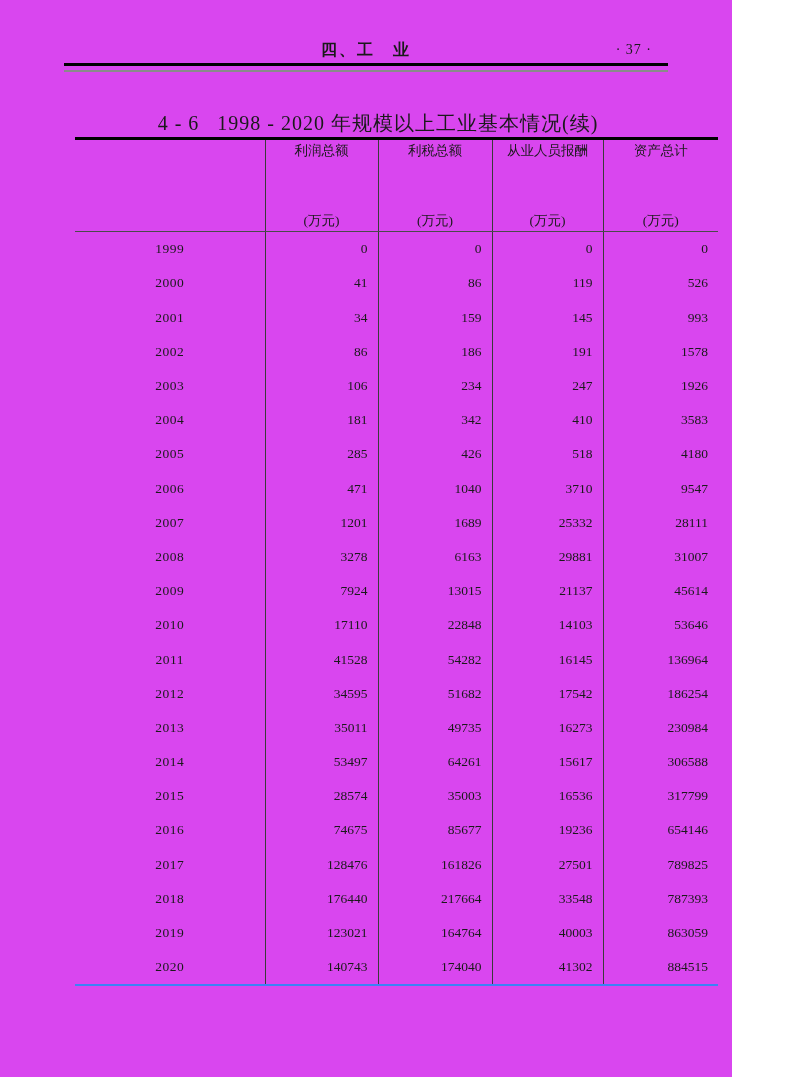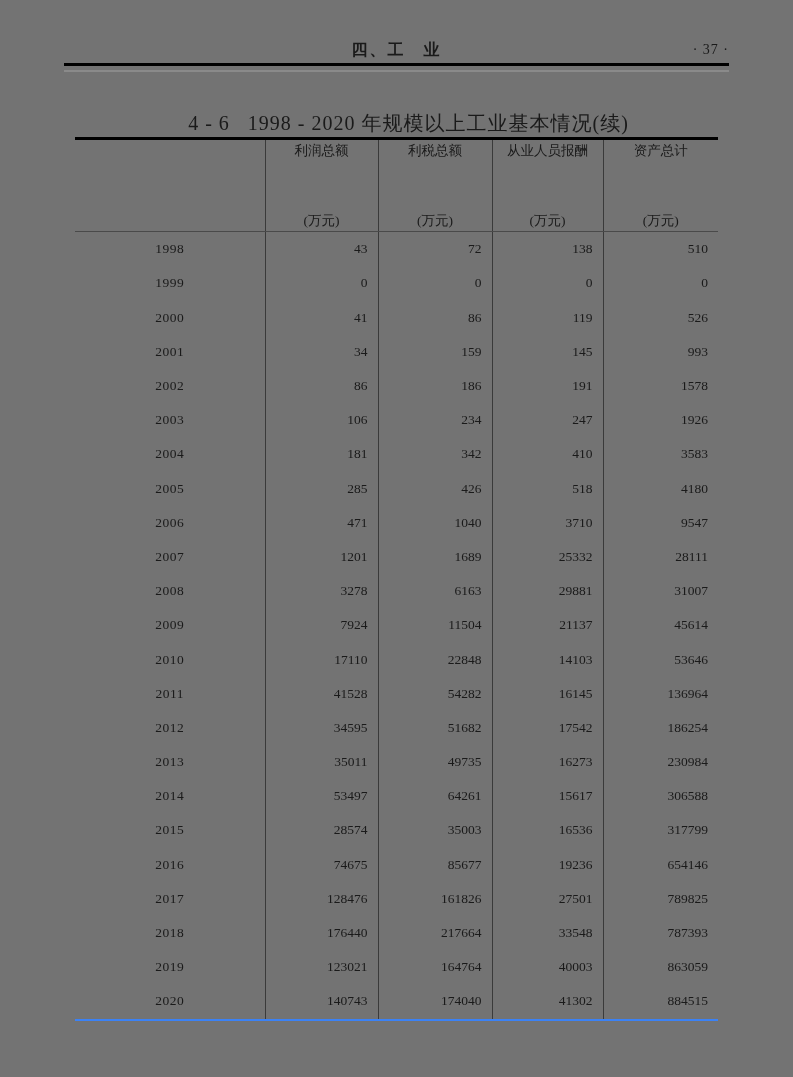--- a/index.html
+++ b/index.html
@@ -2,26 +2,27 @@
 <html><head>
 <meta charset="utf-8">
 <style>
   html, body {
     margin: 0;
     padding: 0;
     background: #ffffff;
   }
   .page {
     position: relative;
-    width: 793px;
+    width: 704px;
     height: 1077px;
-    background: #737373;
+    background: #d946ef;
     font-family: "Liberation Serif", "DejaVu Serif", serif;
     color: #1a1a1a;
     overflow: hidden;
+    padding-left: 28px;
   }
   
   .running-head {
     position: absolute;
     top: 40px;
     left: 64px;
     right: 64px;
     height: 22px;
   }
   .section-title {
@@ -29,21 +30,21 @@
     left: 0;
     right: 0;
     text-align: center;
     font-size: 16px;
     font-weight: bold;
     letter-spacing: 2px;
     white-space: pre;
   }
   .page-number {
     position: absolute;
-    right: 0;
+    right: 16px;
     top: 2px;
     font-size: 14px;
     letter-spacing: 1px;
   }
   .rule-thick {
     position: absolute;
     top: 63px;
     left: 64px;
     right: 64px;
     height: 3px;
@@ -153,27 +154,20 @@
           <div class="h-label">从业人员报酬</div>
           <div class="h-unit">(万元)</div>
         </th>
         <th>
           <div class="h-label">资产总计</div>
           <div class="h-unit">(万元)</div>
         </th>
       </tr>
     </thead>
     <tbody id="table-body">
-    <tr>
-      <td class="year">1998</td>
-      <td class="num">43</td>
-      <td class="num">72</td>
-      <td class="num">138</td>
-      <td class="num">510</td>
-    </tr>
 
     <tr>
       <td class="year">1999</td>
       <td class="num">0</td>
       <td class="num">0</td>
       <td class="num">0</td>
       <td class="num">0</td>
     </tr>
 
     <tr>
@@ -244,21 +238,21 @@
       <td class="year">2008</td>
       <td class="num">3278</td>
       <td class="num">6163</td>
       <td class="num">29881</td>
       <td class="num">31007</td>
     </tr>
 
     <tr>
       <td class="year">2009</td>
       <td class="num">7924</td>
-      <td class="num">11504</td>
+      <td class="num">13015</td>
       <td class="num">21137</td>
       <td class="num">45614</td>
     </tr>
 
     <tr>
       <td class="year">2010</td>
       <td class="num">17110</td>
       <td class="num">22848</td>
       <td class="num">14103</td>
       <td class="num">53646</td>

